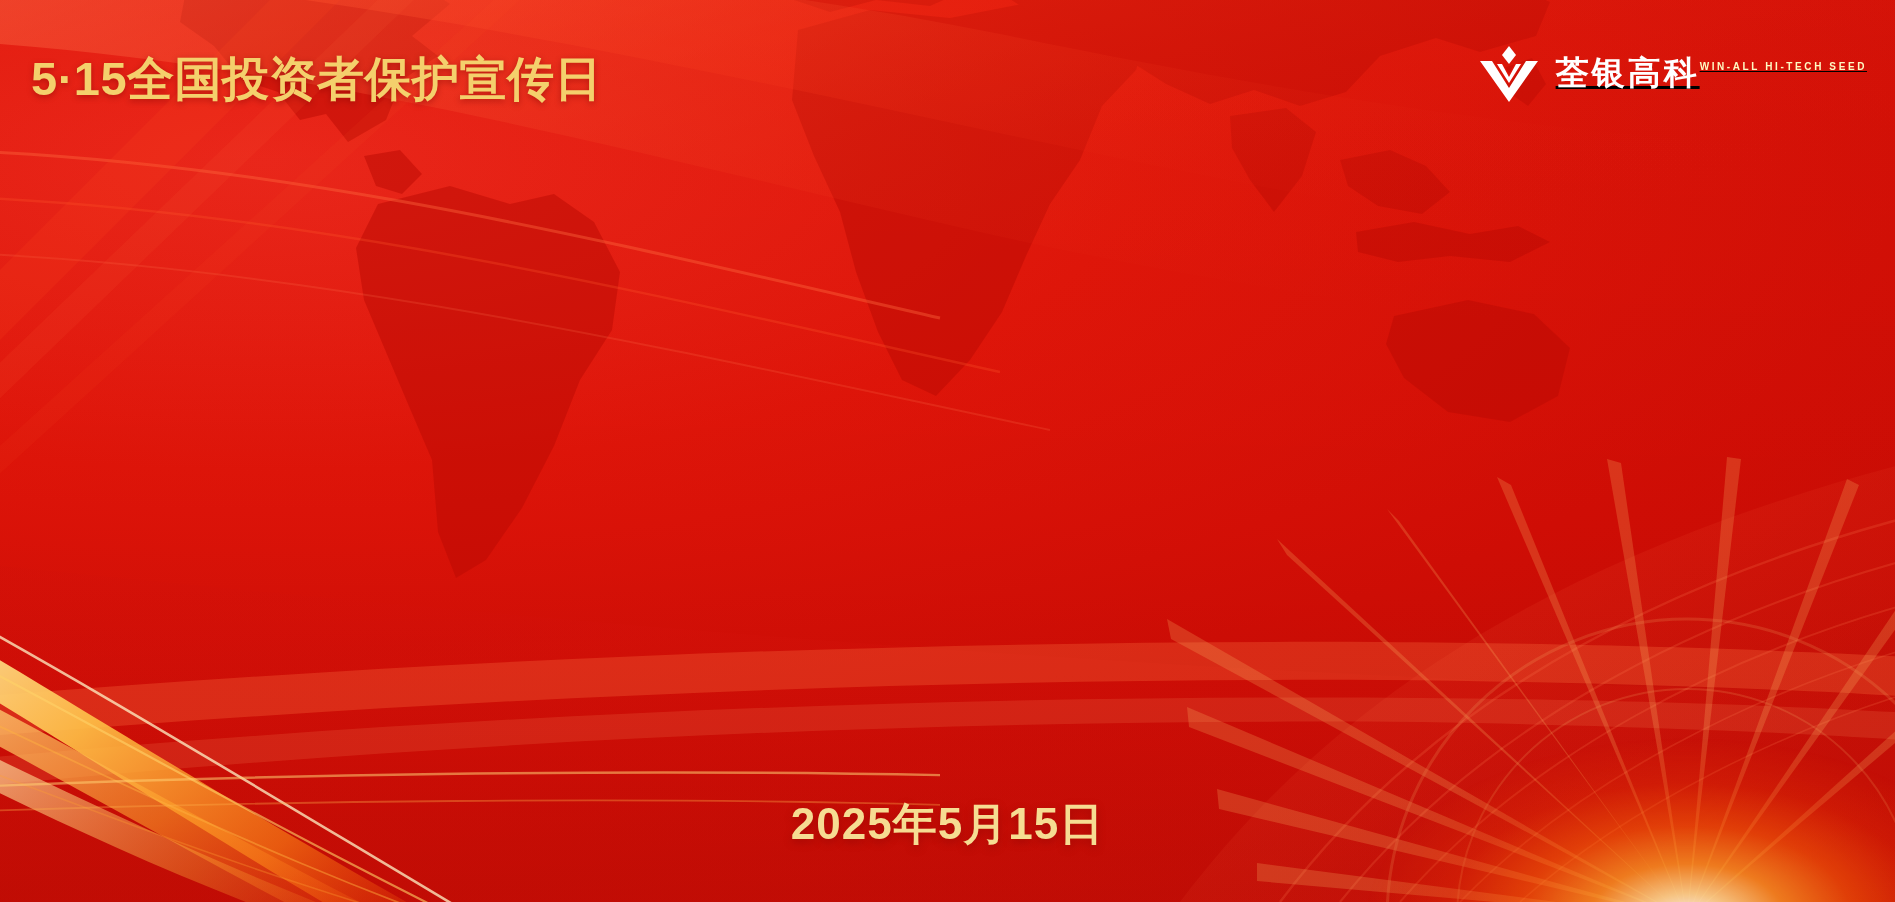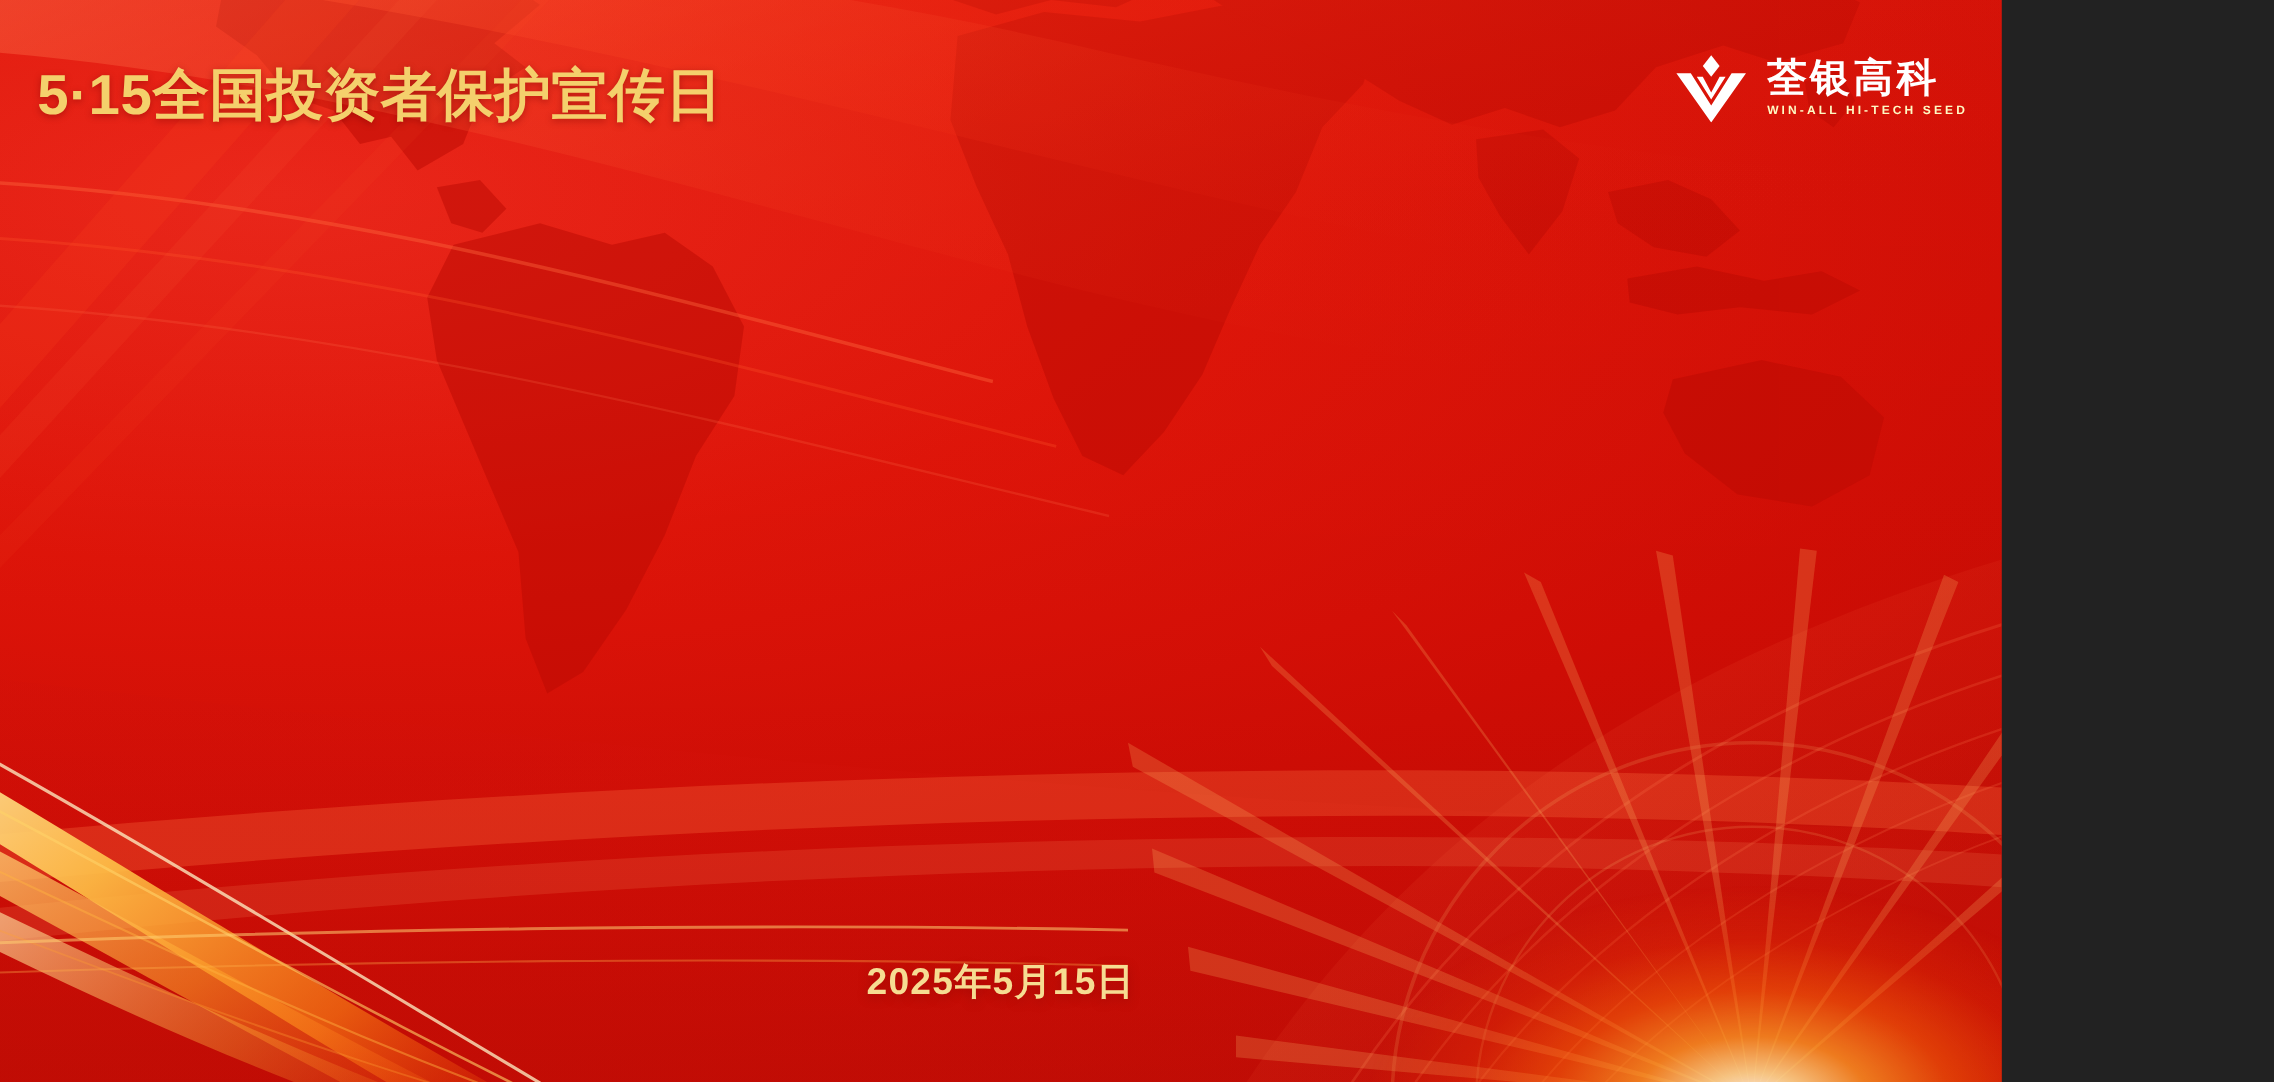--- a/index.html
+++ b/index.html
@@ -1,20 +1,20 @@
 <!DOCTYPE html>
 <html><head>
 <meta charset="utf-8">
 <title>Banner</title>
 <style>
   html,body{margin:0;padding:0;background:#222;}
   *{box-sizing:border-box;}
   .stage{
     position:relative;
-    width:1668px;height:902px;
+    width:1895px;height:902px;
     overflow:hidden;
     font-family:"Liberation Sans","DejaVu Sans",sans-serif;
     background:#d9140a;
   }
 
   
   .bg{position:absolute;inset:0;overflow:hidden;}
 
   .bg-base{
     position:absolute;inset:0;
@@ -73,21 +73,21 @@
     white-space:nowrap;
     text-shadow:0 2px 6px rgba(120,0,0,.45);
   }
 
   .brand{
     position:absolute;right:28px;top:44px;
     display:flex;align-items:center;gap:16px;
   }
   .brand-mark{width:62px;height:58px;flex:0 0 auto;}
   .brand-mark svg{width:100%;height:100%;display:block;}
-  .brand-text{display:flex;flex-direction:column;justify-content:center;}
+  .brand-text{display:flex;flex-direction:row;justify-content:center;text-decoration:underline;}
   .brand-cn{
     font-size:33px;line-height:1.05;font-weight:bold;color:#ffffff;
     letter-spacing:3px;white-space:nowrap;
   }
   .brand-en{
     font-size:10px;line-height:1.1;color:#fef9c3;font-weight:bold;
     letter-spacing:2.6px;white-space:nowrap;margin-top:5px;
   }
 
   .headline{
@@ -97,21 +97,21 @@
     font-weight:bold;
     color:#f7dc8c;
     letter-spacing:2px;
     white-space:nowrap;
     text-shadow:0 5px 14px rgba(120,5,0,.40);
   }
 
   .date{
     position:absolute;left:0;right:0;top:802px;
     text-align:center;
-    font-size:31px;line-height:1;
+    font-size:44px;line-height:1;
     font-weight:bold;
     color:#f6dc92;
     letter-spacing:1px;
     white-space:nowrap;
     text-shadow:0 3px 9px rgba(120,5,0,.40);
   }
 </style>
 </head>
 <body>
 

